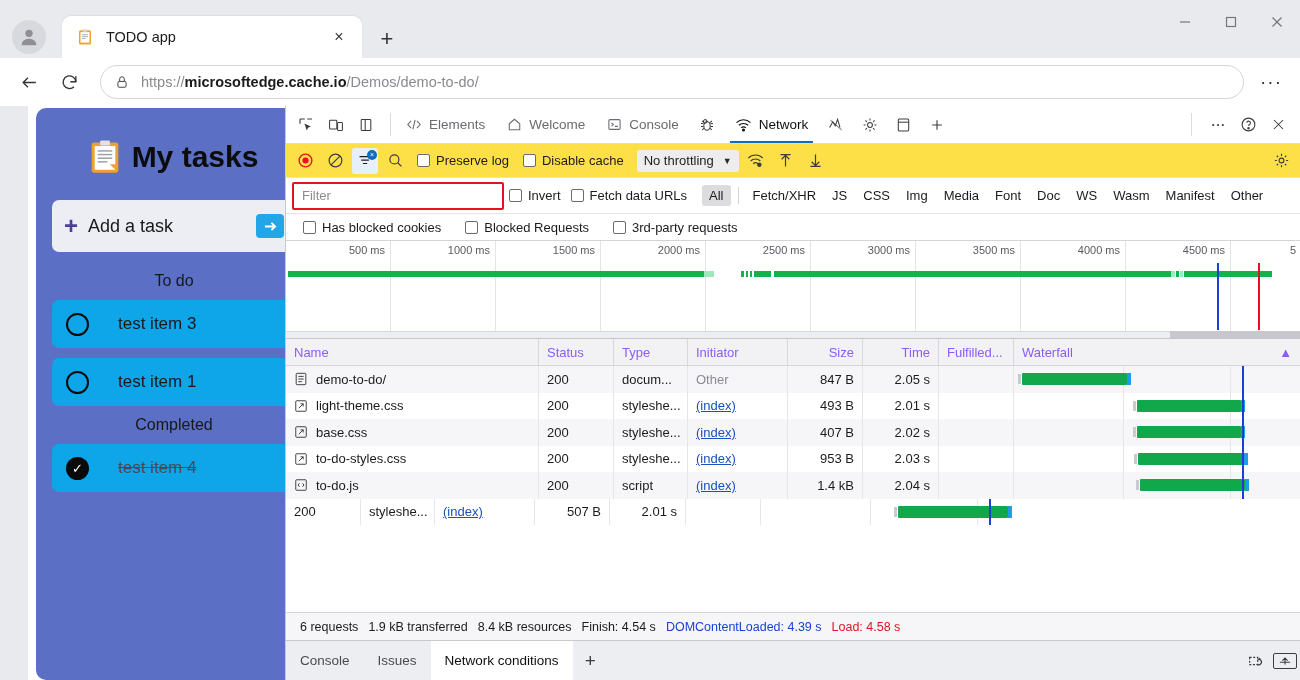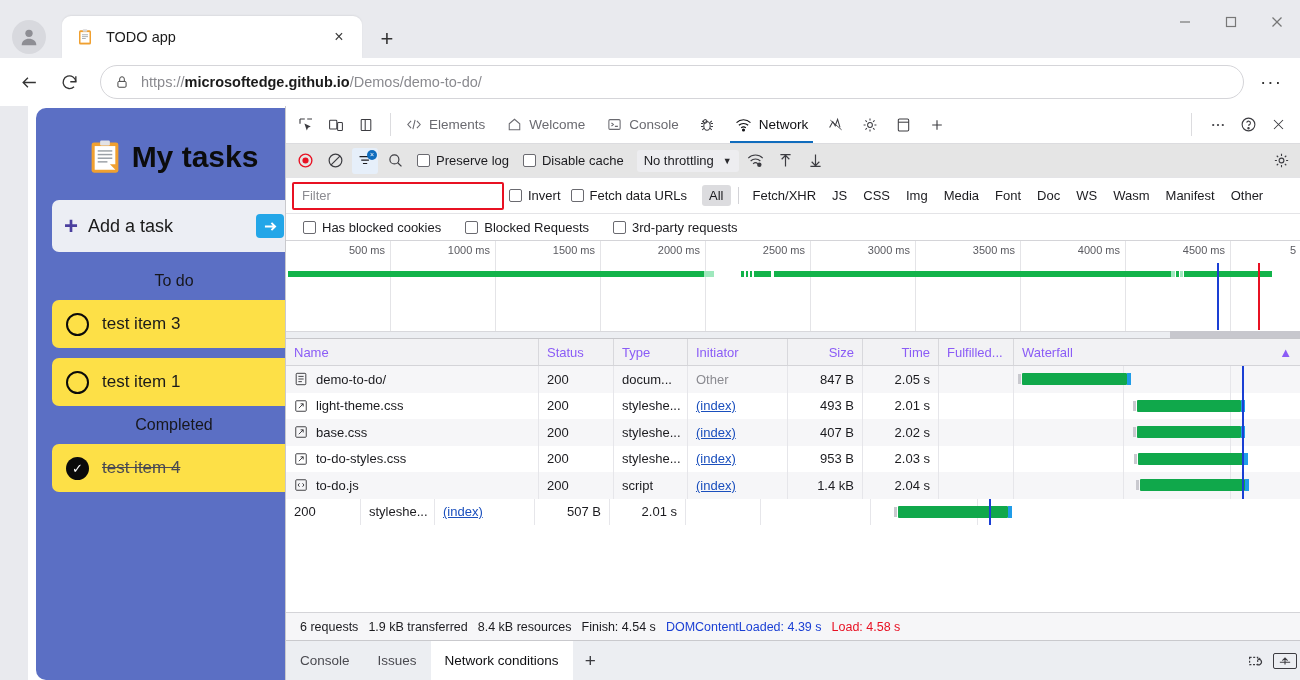--- a/index.html
+++ b/index.html
@@ -88,22 +88,22 @@
     display: flex; align-items: center; padding: 0 12px; margin-bottom: 20px;
   }
   .plus { color: #4b3f9e; font-size: 24px; font-weight: bold; margin-right: 10px; line-height: 1; }
   .add-label { flex: 1; font-size: 18px; color: #1a1a1a; }
   .arrow-btn {
     width: 28px; height: 24px; border-radius: 4px; background: #23a6e8;
     display: flex; align-items: center; justify-content: center; color: #fff;
   }
   .section-label { text-align: center; font-size: 16px; color: #17171c; margin: 10px 0 10px; }
   .task {
-    background: #fde047; border-radius: 7px; height: 48px;
-    display: flex; align-items: center; padding: 0 14px; margin-bottom: 10px;
+    background: #0ea5e9; border-radius: 7px; height: 48px;
+    display: flex; align-items: center; padding: 0 14px; margin-bottom: 10px; gap: 16px;
   }
   .cb-circle {
     width: 23px; height: 23px; border-radius: 50%; border: 2.5px solid #0a0a0a;
     margin-right: 13px; flex: 0 0 23px;
   }
   .cb-done {
     width: 23px; height: 23px; border-radius: 50%; background: #0a0a0a;
     margin-right: 13px; flex: 0 0 23px; display: flex;
     align-items: center; justify-content: center; color: #fff; font-size: 13px;
   }
@@ -138,21 +138,21 @@
   }
   .dt-tab.iconly { padding: 0 9px; }
   .dt-right { display: flex; align-items: center; padding: 0 8px; gap: 2px; }
   .dt-rico {
     width: 28px; height: 28px; display: flex; align-items: center;
     justify-content: center; color: #3c3c41;
   }
 
   .net-toolbar {
     height: 34px; flex: 0 0 34px; display: flex; align-items: center;
-    padding: 0 6px; gap: 4px; border-bottom: 1px solid #e4e4e7; background: #e5e5e5;
+    padding: 0 6px; gap: 4px; border-bottom: 1px solid #e4e4e7; background: #fde047;
   }
   .tb-ico {
     width: 26px; height: 26px; display: flex; align-items: center;
     justify-content: center; color: #3c3c41; border-radius: 3px; position: relative;
   }
   .tb-ico.on { background: #e6effa; }
   .cbx { display: flex; align-items: center; gap: 6px; font-size: 13px; color: #1b1b1f; padding: 0 5px; }
   .box {
     width: 13px; height: 13px; border: 1.4px solid #6a6a70;
     border-radius: 2px; background: #fff; flex: 0 0 13px;
@@ -326,21 +326,21 @@
           <path d="M20 4v7h-7"></path>
         </svg>
     </div>
     <div class="omnibox">
       <span class="lock">
         <svg width="14" height="14" viewBox="0 0 24 24" fill="none" stroke="#444" stroke-width="1.7">
             <rect x="5" y="11" width="14" height="10" rx="2"></rect>
             <path d="M8 11V7a4 4 0 0 1 8 0v4"></path>
           </svg>
       </span>
-      <span class="url"><span>https://</span><b>microsoftedge.github.io</b><span>/Demos/demo-to-do/</span></span>
+      <span class="url"><span>https://</span><b>microsoftedge.cache.io</b><span>/Demos/demo-to-do/</span></span>
     </div>
     <div class="dots">···</div>
   </div>
 
   <div class="page-area">
     <div class="todo-panel">
       <div class="todo-head">
         <svg class="clip" viewBox="0 0 24 28">
           <rect x="1" y="2" width="22" height="25" rx="2" fill="#f0a030"></rect>
           <rect x="3.5" y="5" width="17" height="19.5" fill="#fff"></rect>

